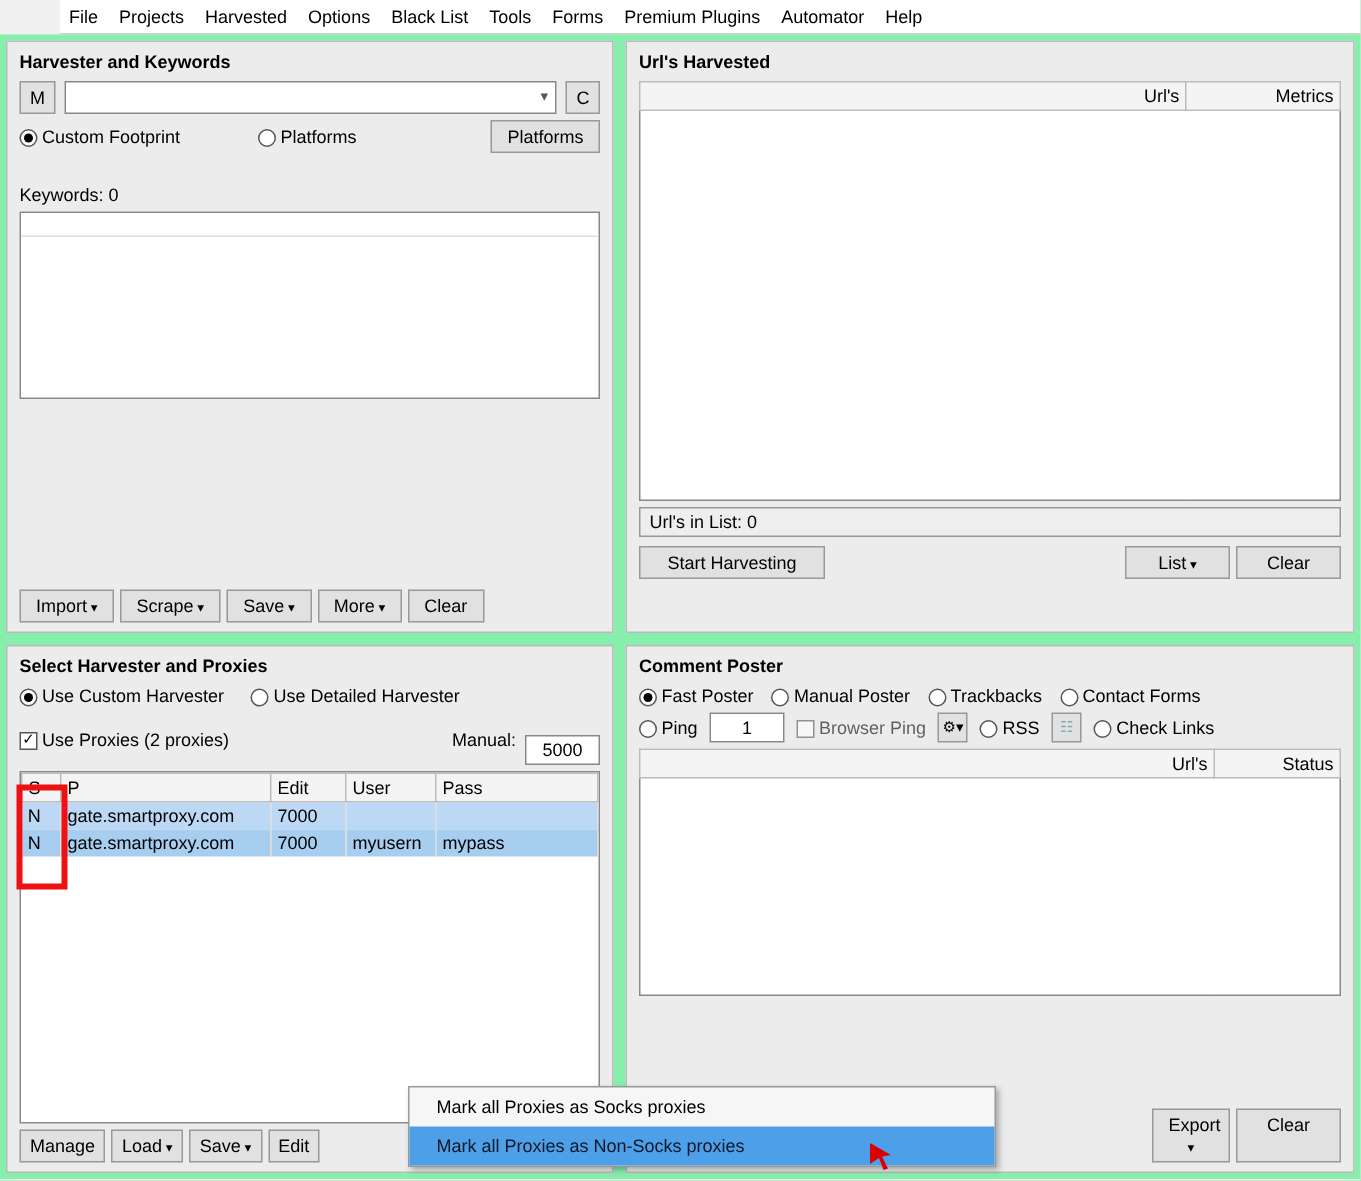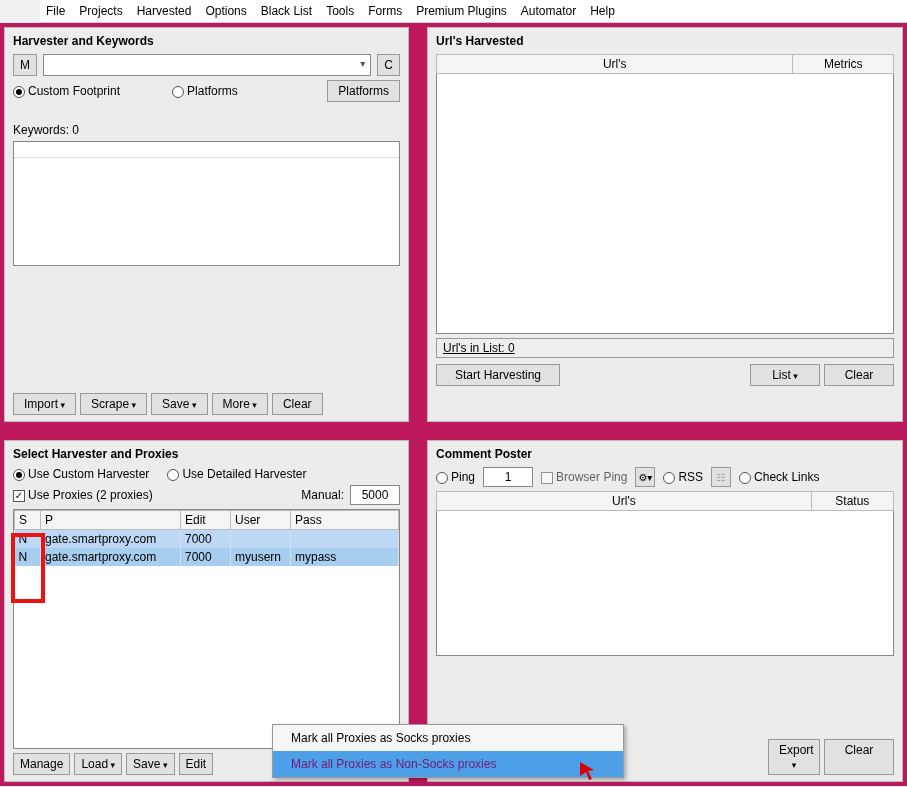--- a/index.html
+++ b/index.html
@@ -1,56 +1,56 @@
 <!DOCTYPE html>
 <html><head>
 <meta charset="utf-8">
 <style>
 * { box-sizing: border-box; margin: 0; padding: 0; font-family: Arial, sans-serif; font-size: 12px; }
 body { background: #f0f0f0; width: 907px; height: 787px; overflow: hidden; }
 
 .menubar { background: #fff; padding: 4px 6px; display: flex; gap: 14px; border-bottom: 1px solid #ccc; margin-left: 40px; }
 .menubar span { cursor: default; }
 
-.main-grid { display: grid; grid-template-columns: 405px 1fr; grid-template-rows: 395px 1fr; gap: 18px; padding: 4px; height: calc(100% - 24px); background:#be185d;}
+.main-grid { display: grid; grid-template-columns: 405px 1fr; grid-template-rows: 395px 1fr; gap: 8px; padding: 4px; height: calc(100% - 24px); background:#86efac;}
 
 .panel { background: #ececec; border: 1px solid #bbb; padding: 6px 8px; display:flex; flex-direction:column; position:relative;}
 .panel-title { font-weight: bold; margin-bottom: 6px; }
 
 .row { display: flex; align-items: center; gap: 6px; margin-bottom: 4px; }
 .btn { background: #e1e1e1; border: 1px solid #999; padding: 3px 10px; cursor: default; text-align:center;}
 .btn.small { padding: 3px 6px; }
 .btn .caret::after { content:" \25BE"; font-size:9px;}
 .input-select { flex:1; background:#fff; border:1px solid #888; height:22px; position:relative;}
 .input-select::after { content:"\25BE"; position:absolute; right:5px; top:3px; font-size:10px; color:#555;}
 .radio { display:inline-flex; align-items:flex-end; gap:3px;}
 .radio-dot { width:12px; height:12px; border:1px solid #555; border-radius:50%; background:#fff; position:relative;}
 .radio-dot.checked::after{content:""; width:6px;height:6px;background:#000;border-radius:50%;position:absolute;top:2px;left:2px;}
 .check-box { width:12px; height:12px; border:1px solid #555; background:#fff; display:inline-flex; align-items:center; justify-content:center;}
 .check-box.checked::after{content:"\2713"; font-size:10px; line-height:10px;}
 
 .listbox { background:#fff; border:1px solid #888; flex:1; }
 .table { background:#fff; border:1px solid #888; width:100%; border-collapse:collapse;}
-.table th, .table td { border:1px solid #bbb; padding:2px 4px; text-align:center; font-weight:normal;}
+.table th, .table td { border:1px solid #bbb; padding:2px 4px; text-align:right; font-weight:normal;}
 .table th { background:#f4f4f4;}
 .bottom-btns { display:flex; gap:4px; margin-top:4px;}
 
 .proxy-container{flex:1; background:#fff; border:1px solid #888; overflow:hidden;}
 .proxy-table{width:100%; border-collapse:collapse;}
 .proxy-table th{background:#f4f4f4; border:1px solid #bbb; padding:2px 4px; text-align:left; font-weight:normal;}
 .proxy-table td{border-right:1px solid #ddd; padding:2px 4px; background:#bcd8f5;}
 .proxy-table tr.row2 td{background:#a7cdef;}
 .red-box{position:absolute; border:4px solid #e11; pointer-events:none;}
 
-.status-text{border:1px solid #999; background:#eee; padding:2px 6px;text-decoration:underline;}
+.status-text{border:1px solid #999; background:#eee; padding:2px 6px;}
 .num-input{width:50px; border:1px solid #888; padding:2px 4px; background:#fff; text-align:center;}
 
 .context-menu{position:absolute; background:#f6f6f6; border:1px solid #999; box-shadow:2px 2px 4px rgba(0,0,0,.3); z-index:100;}
 .context-menu .mi{padding:6px 18px; white-space:nowrap;}
-.context-menu .mi.hover{background:#4da0e8; color:#701a75;}
+.context-menu .mi.hover{background:#4da0e8; color:#0f172a;}
 
 .cursor-arrow{position:absolute; z-index:200;}
 .cursor-arrow svg{display:block;}
 
 .urls-harvested-table{height:280px;}
 .comment-url-table{height:165px;}
 .flex-spacer{flex:1;}
 .kw-listbox{height:170px;}
 .mini-icon{width:20px;height:20px;border:1px solid #999;background:#e1e1e1;display:inline-flex;align-items:center;justify-content:center;font-size:10px;}
 </style>
@@ -141,21 +141,21 @@
           <span>Use Detailed Harvester</span>
         </span>
     </div>
     <div class="row">
       <span class="radio">
           <span class="check-box checked"></span>
           <span>Use Proxies  (2 proxies)</span>
         </span>
       <div class="flex-spacer"></div>
       <span>Manual:</span>
-      <input class="num-input" style="width: 50px;" value="5000">
+      <input class="num-input" style="width: 50px; margin-top: 15px;" value="5000">
     </div>
     <div class="proxy-container">
       <table class="proxy-table">
         <tbody>
             <tr>
           <th style="width:26px">S</th>
           <th style="width:140px">P</th>
           <th style="width:50px">Edit</th>
           <th style="width:60px">User</th>
           <th>Pass</th>
@@ -181,20 +181,38 @@
     <div class="bottom-btns">
       <div class="btn small">Manage</div>
       <div class="btn small"><span>Load</span><span class="caret"></span></div>
       <div class="btn small"><span>Save</span><span class="caret"></span></div>
       <div class="btn small">Edit</div>
     </div>
   </div>
 
   <div class="panel">
     <div class="panel-title">Comment Poster</div>
+    <div class="row" style="gap:12px;">
+      <span class="radio">
+          <span class="radio-dot checked"></span>
+          <span>Fast Poster</span>
+        </span>
+      <span class="radio">
+          <span class="radio-dot"></span>
+          <span>Manual Poster</span>
+        </span>
+      <span class="radio">
+          <span class="radio-dot"></span>
+          <span>Trackbacks</span>
+        </span>
+      <span class="radio">
+          <span class="radio-dot"></span>
+          <span>Contact Forms</span>
+        </span>
+    </div>
     <div class="row" style="gap:8px;">
       <span class="radio">
           <span class="radio-dot"></span>
           <span>Ping</span>
         </span>
       <input class="num-input" value="1" style="">
       <span class="radio" style="opacity:.6">
           <span class="check-box"></span>
           <span>Browser Ping</span>
         </span>
@@ -223,21 +241,21 @@
     <div class="flex-spacer"></div>
     <div class="bottom-btns">
       <div class="flex-spacer"></div>
       <div class="btn" style="width:52px"><span>Export</span><span class="caret"></span></div>
       <div class="btn" style="width:70px">Clear</div>
     </div>
   </div>
 
 </div>
 
-<div class="context-menu" style="left:272px; top:724px; width:352px;">
+<div class="context-menu" style="left:272px; top:724px; width:392px;">
   <div class="mi">Mark all Proxies as Socks proxies</div>
   <div class="mi hover">Mark all Proxies as Non-Socks proxies</div>
 </div>
 
 <div class="cursor-arrow" style="left:580px; top:762px;">
   <svg width="20" height="20">
       <polygon points="0,0 14,8 8,9 12,17 9,18 6,10 0,14" fill="#d00"></polygon>
     </svg>
 </div>
 

